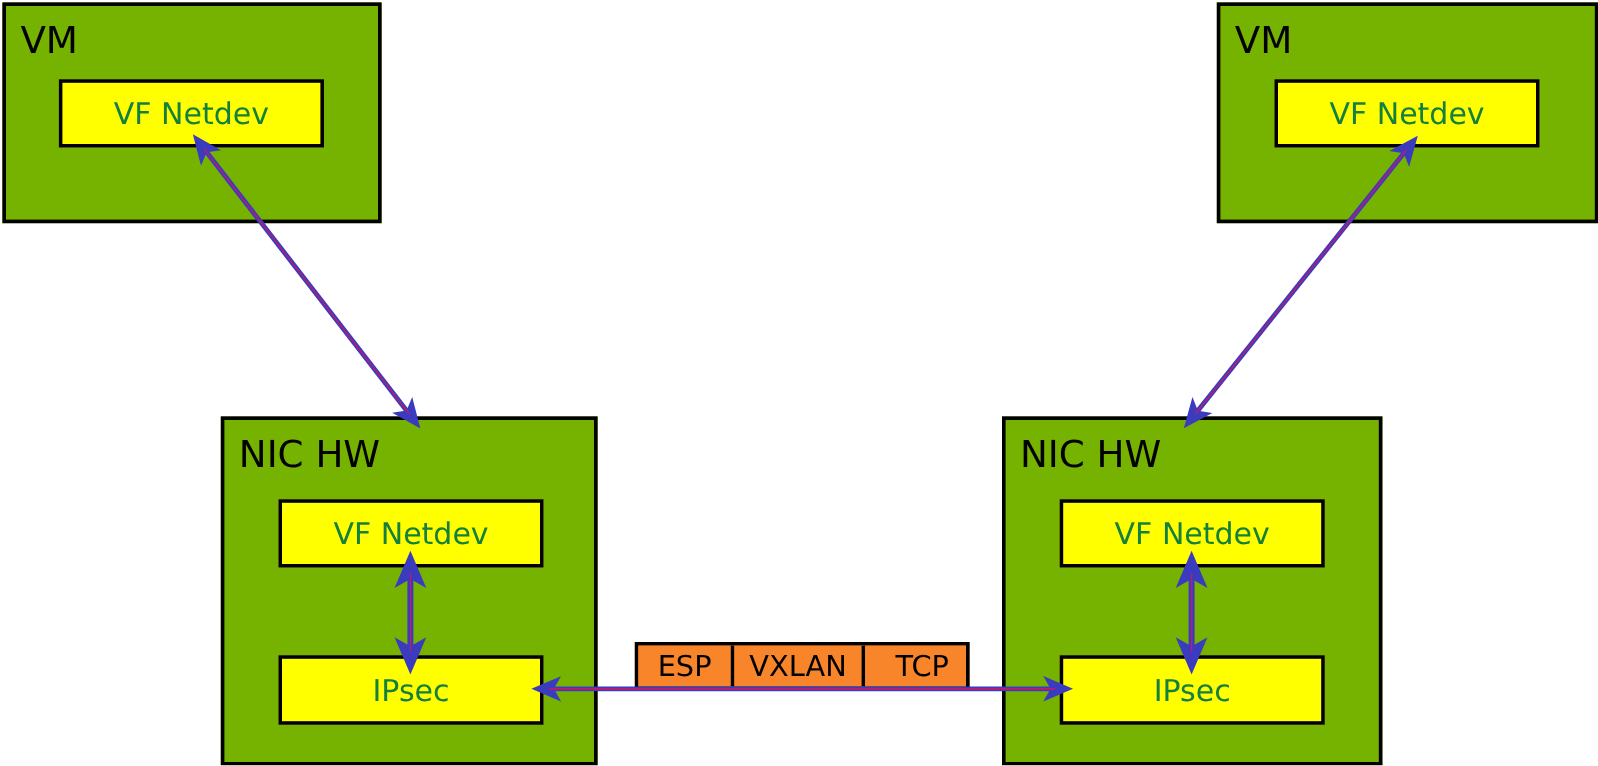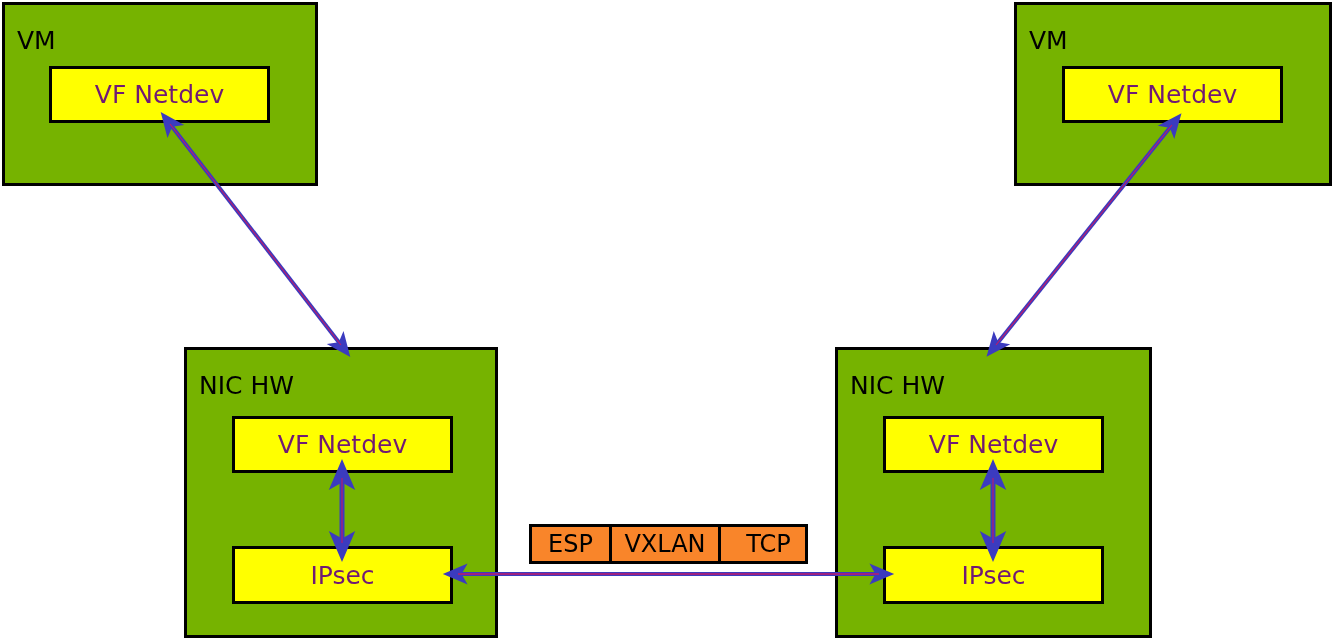--- a/index.html
+++ b/index.html
@@ -18,39 +18,39 @@
     overflow: hidden;
   }
   .green-box {
     position: absolute;
     background: #76b300;
     border: 3px solid #000000;
     box-sizing: border-box;
   }
   .green-label {
     position: absolute;
-    top: 22px;
+    top: 12px;
     left: 12px;
-    font-size: 25px;
+    font-size: 31px;
     color: #000000;
     line-height: 1.1;
     white-space: nowrap;
   }
   .yellow-box {
     position: absolute;
     background: #ffff00;
     border: 3px solid #000000;
     box-sizing: border-box;
     display: flex;
     align-items: center;
     justify-content: center;
   }
   .yellow-box span {
     font-size: 25px;
-    color: #701a75;
+    color: #15803d;
     white-space: nowrap;
   }
   .orange-strip {
     position: absolute;
     display: flex;
     border: 3px solid #000000;
     box-sizing: border-box;
     background: #f9852a;
   }
   .orange-cell {
@@ -117,21 +117,21 @@
   </div>
 
   <div class="yellow-box" style="left:883px; top:416px; width:221px; height:57px;">
     <span>VF Netdev</span>
   </div>
 
   <div class="yellow-box" style="left:883px; top:546px; width:221px; height:58px;">
     <span>IPsec</span>
   </div>
 
-  <div class="orange-strip" style="left:529px; top:524px; width:279px; height:40px;">
+  <div class="orange-strip" style="left:529px; top:535px; width:279px; height:40px;">
     <div class="orange-cell" style="width:80px;">
       <span>ESP</span>
     </div>
     <div class="orange-cell" style="width:109px;">
       <span>VXLAN</span>
     </div>
     <div class="orange-cell" style="width:84px;padding-left:11px;">
       <span>TCP</span>
     </div>
   </div>

